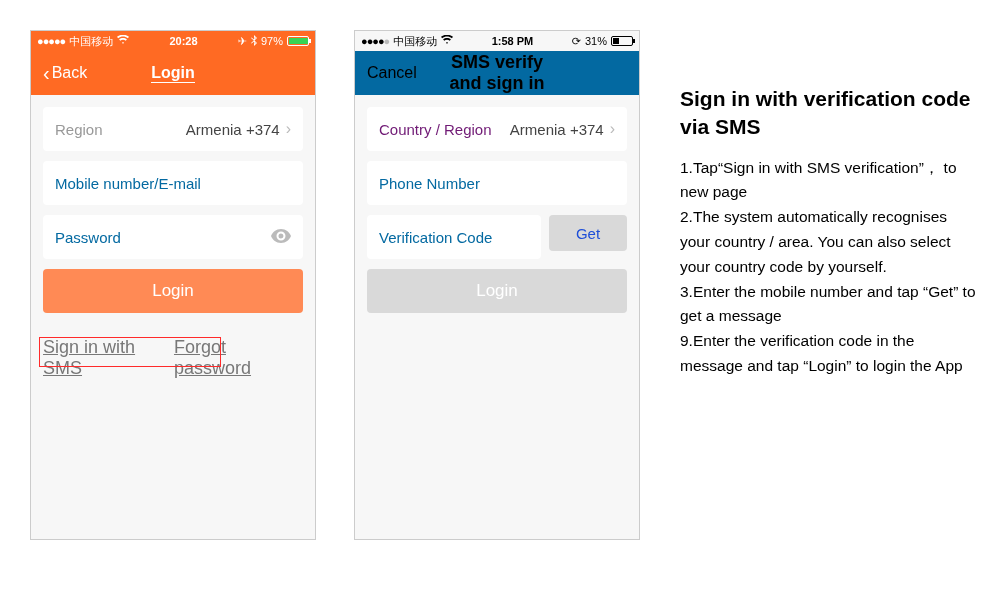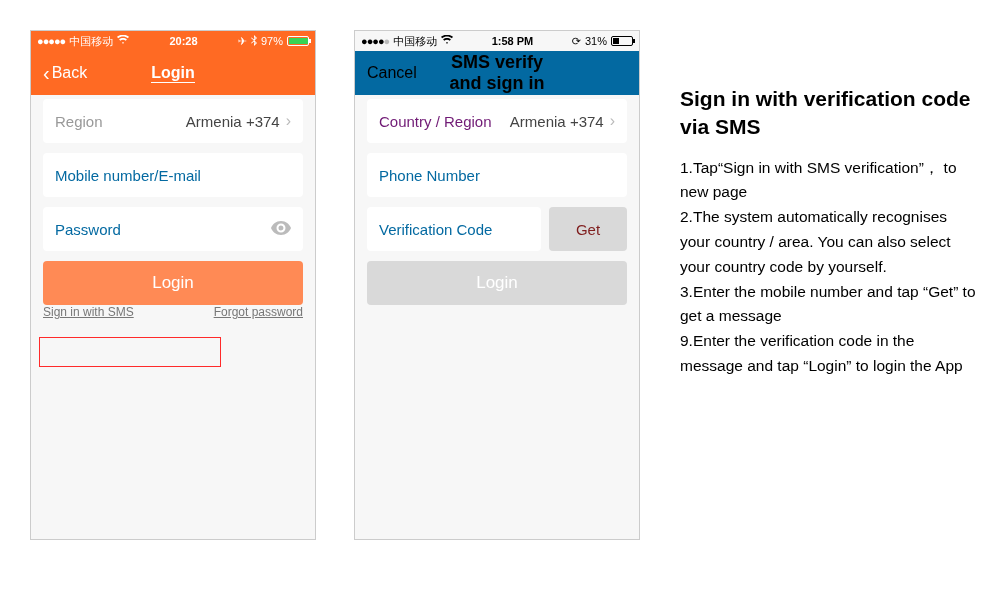--- a/index.html
+++ b/index.html
@@ -54,21 +54,21 @@
   }
   .navbar.orange { background:#ff6a23; color:#fff; }
   .navbar.white  { background:#0369a1; color:#000; }
   .nav-left { width:70px; display:flex; align-items:center; gap:2px; }
   .nav-title { flex:1; text-align:center; font-weight:600; }
   .nav-title.underline span{ border-bottom:1.5px solid #fff; padding-bottom:1px; }
   .nav-right { width:70px; }
   .chev-left { font-size:20px; line-height:1; }
   .back-txt { }
   
-  .form-area { padding: 4px 12px; }
+  .form-area { padding: 12px 12px; }
   .row {
     background:#fff;
     border-radius:4px;
     height:44px;
     display:flex;
     align-items:center;
     padding:0 12px;
     margin-bottom:10px;
     font-size:15px;
     color:#444;
@@ -85,35 +85,35 @@
     display:flex;
     align-items:center;
     justify-content:center;
     font-size:17px;
     margin-top:2px;
   }
   .login-btn.light { background:#d9d9d9; color:#fff; }
   .bottom-links {
     display:flex;
     justify-content:space-between;
-    margin-top:0;
-    font-size:12px;
+    margin-top:24px;
+    font-size:18px;
     color:#777;
   }
   .sms-link { text-decoration:underline; }
   .red-box {
     position:absolute;
     border:1.5px solid #ff2a2a;
   }
   
   .code-row { display:flex; gap:8px; margin-bottom:10px; }
   .code-row .row { flex:1; margin-bottom:0; }
   .get-btn {
-    width:78px; height:44px; border-radius:4px;
-    background:#d9d9d9; color:#7f1d1d;
+    width:78px; height:36px; border-radius:4px;
+    background:#d9d9d9; color:#1d4ed8;
     display:flex; align-items:center; justify-content:center;
     font-size:15px;
   }
   .p2-label { color:#701a75; font-size:15px; }
   .p2-region-val { color:#444; }
   
   .instructions { width: 300px; padding-top:55px; color:#000; }
   .inst-title { font-size:21px; font-weight:700; line-height:1.35; margin-bottom:14px; }
   .inst-body { font-size:15.5px; line-height:1.6; }
 </style>

